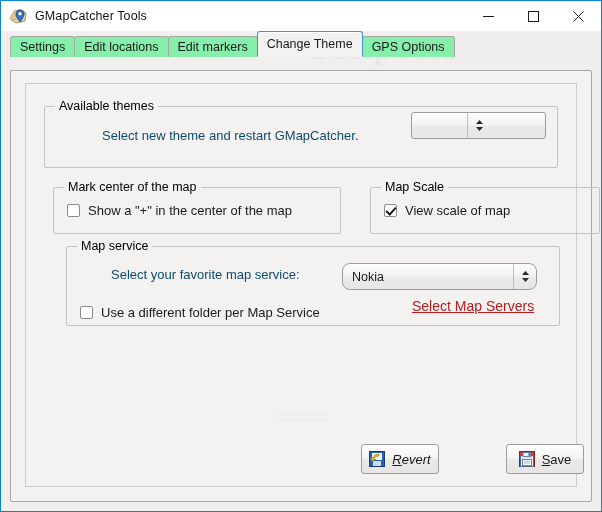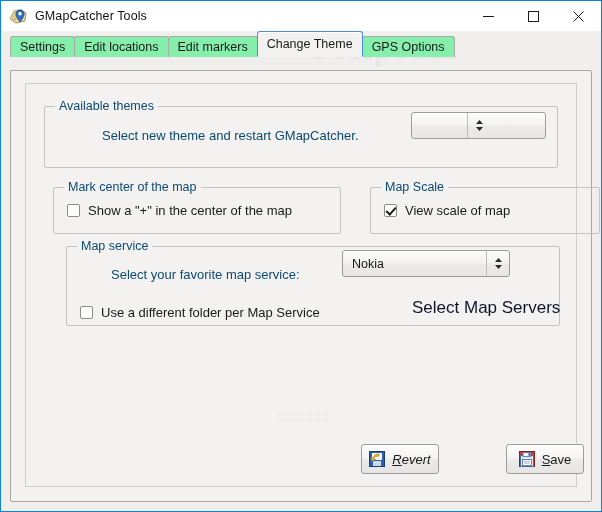--- a/index.html
+++ b/index.html
@@ -132,21 +132,21 @@
     box-sizing: border-box;
     background: transparent;
   }
   .group > .group-title {
     position: absolute;
     top: -8px;
     left: 10px;
     padding: 0 4px;
     background: #f3f2f1;
     font-size: 12.5px;
-    color: #0c4a6e;
+    color: #000000;
     white-space: nowrap;
   }
 
   .g-themes   { left: 18px;  top: 22px;  right: 18px; height: 62px; }
   .g-mark     { left: 27px;  top: 103px; width: 288px; height: 47px; }
   .g-scale    { left: 344px; top: 103px; width: 230px; height: 47px; }
   .g-service  { left: 40px;  top: 162px; width: 494px; height: 80px; }
 
   
   .lbl {
@@ -213,22 +213,23 @@
     transform: rotate(42deg);
   }
   .check-label {
     font-size: 13px;
     color: #1a1a1a;
     white-space: nowrap;
   }
 
   .link {
     position: absolute;
-    font-size: 17px;
-    color: #0f172a;
+    font-size: 14px;
+    color: #b91c1c;
+    text-decoration: underline;
     white-space: nowrap;
     cursor: pointer;
   }
 
   
   .grip {
     position: absolute;
     left: 252px;
     top: 330px;
     width: 50px;
@@ -378,21 +379,21 @@
         <div class="group-title">Map Scale</div>
         <div class="check-row" style="left:13px; top:15px;">
           <div class="checkbox checked"></div>
           <div class="check-label">View scale of map</div>
         </div>
       </div>
 
       <div class="group g-service">
         <div class="group-title">Map service</div>
         <div class="lbl" style="left:44px; top:20px;">Select your favorite map service:</div>
-        <div class="combo" style="left:275px; top:3px; width:168px;">
+        <div class="combo" style="left:275px; top:16px; width:195px;border-radius:8px;">
           <div class="combo-text">Nokia</div>
           <div class="combo-arrow">
             <svg width="9" height="13" viewBox="0 0 9 13">
               <path d="M4.5 1 L8 5 L1 5 Z" fill="#2a2a2a"></path>
               <path d="M4.5 12 L8 8 L1 8 Z" fill="#2a2a2a"></path>
             </svg>
           </div>
         </div>
         <div class="check-row" style="left:13px; top:58px;">
           <div class="checkbox"></div>

